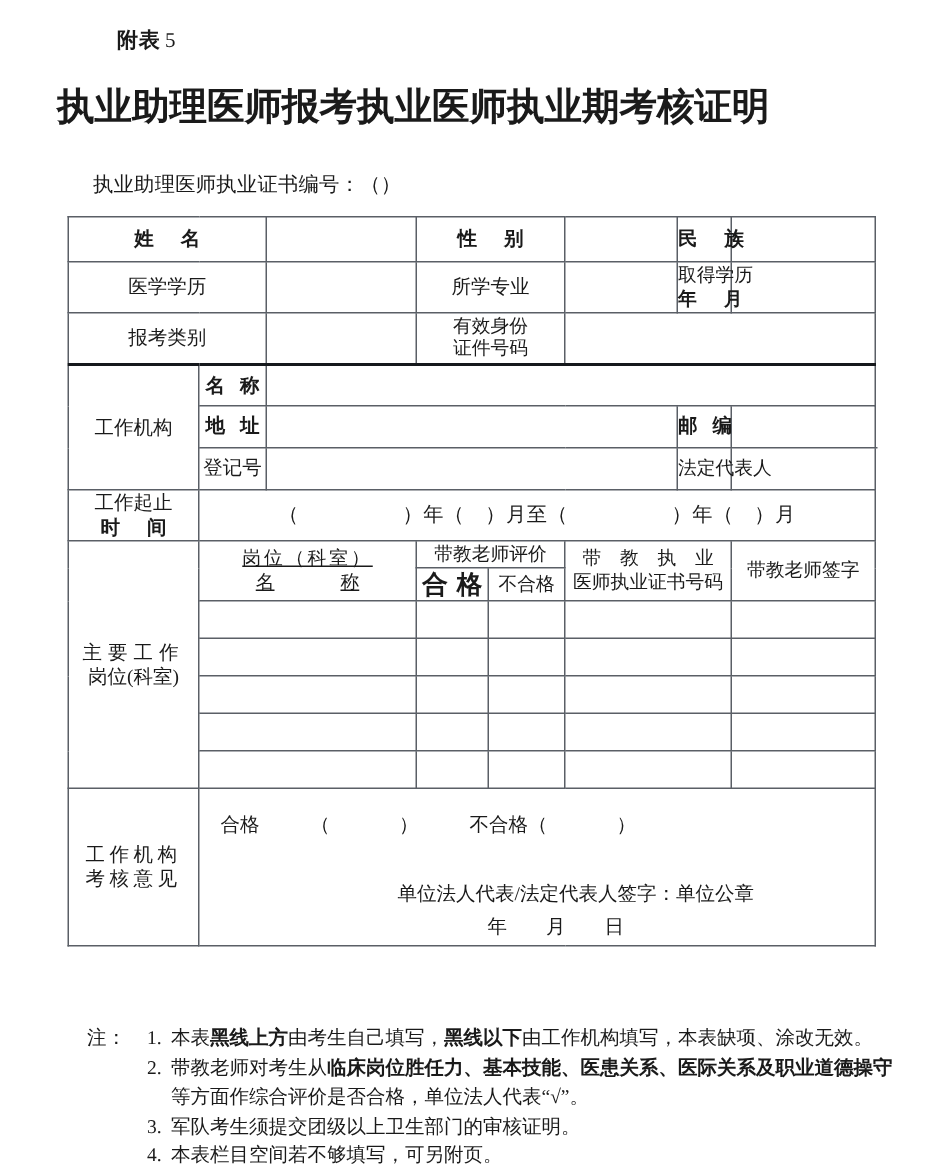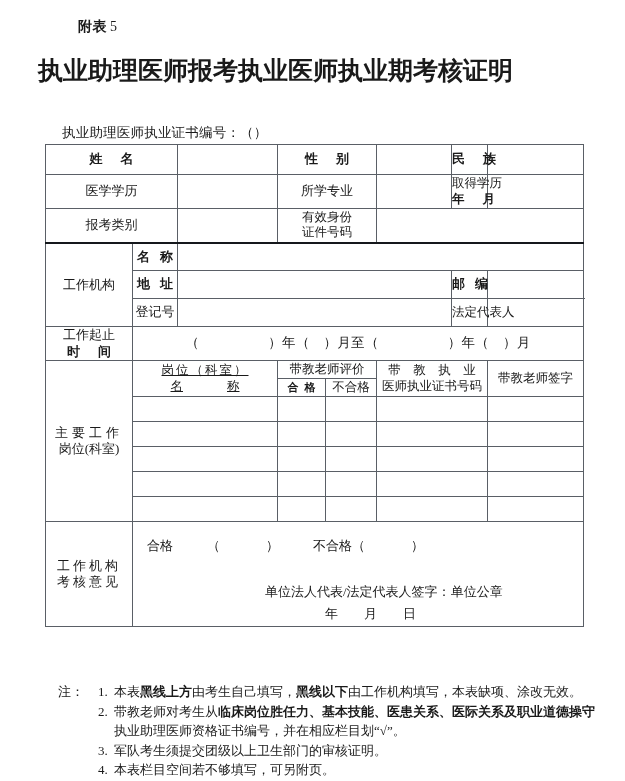--- a/index.html
+++ b/index.html
@@ -45,21 +45,21 @@
   }
 
   .subline {
     position: absolute;
     left: 62px;
     font-size: 13.5px;
     letter-spacing: 0.2px;
     white-space: nowrap;
   }
   .subline.l1 { top: 105px; }
-  .subline.l2 { top: 124px; }
+  .subline.l2 { top: 114px; }
 
   
   .tbl {
     position: absolute;
     left: 45px;
     top: 144px;
     width: 538px;
     border-collapse: collapse;
     table-layout: fixed;
     font-size: 13px;
@@ -281,21 +281,21 @@
           <span class="r2 spread-wide"><span>名</span><i style="padding:0 22px"></i><span>称</span></span>
         </td>
         <td colspan="2" style="font-size:12.5px">带教老师评价</td>
         <td colspan="2" rowspan="2" class="spaced-hdr">
           <span>带　教　执　业</span>
           <span>医师执业证书号码</span>
         </td>
         <td rowspan="2" style="font-size:12.5px">带教老师签字</td>
       </tr>
       <tr style="height:18px">
-        <td class="spread2" style="font-size:11px">
+        <td class="spread2" style="font-size:17px">
           <span>合</span><i style="padding:0 3px"></i><span>格</span>
         </td>
         <td style="font-size:12.5px">不合格</td>
       </tr>
 
       <tr style="height:25px">
         <td colspan="2"></td>
         <td></td>
         <td></td>
         <td colspan="2"></td>
@@ -350,19 +350,19 @@
         </td>
       </tr>
 
     </tbody>
   </table>
 
   <div class="notes">
     <span class="notes-head">注：</span>
     <ol class="notes-list" id="notes-list">
         <li><span class="no">1.</span><span>本表</span><b>黑线上方</b><span>由考生自己填写，</span><b>黑线以下</b><span>由工作机构填写，本表缺项、涂改无效。</span></li>
-        <li><span class="no">2.</span><span>带教老师对考生从</span><b>临床岗位胜任力、基本技能、医患关系、医际关系及职业道德操守</b><span>执业助理医师资格证书编号，并在相应栏目划“√”。</span></li>
+        <li><span class="no">2.</span><span>带教老师对考生从</span><b>临床岗位胜任力、基本技能、医患关系、医际关系及职业道德操守</b><span>等方面作综合评价是否合格，单位法人代表“√”。</span></li>
         <li><span class="no">3.</span><span>军队考生须提交团级以上卫生部门的审核证明。</span></li>
         <li><span class="no">4.</span><span>本表栏目空间若不够填写，可另附页。</span></li>
       </ol>
   </div>
 
 </div>
 
 </body></html>

